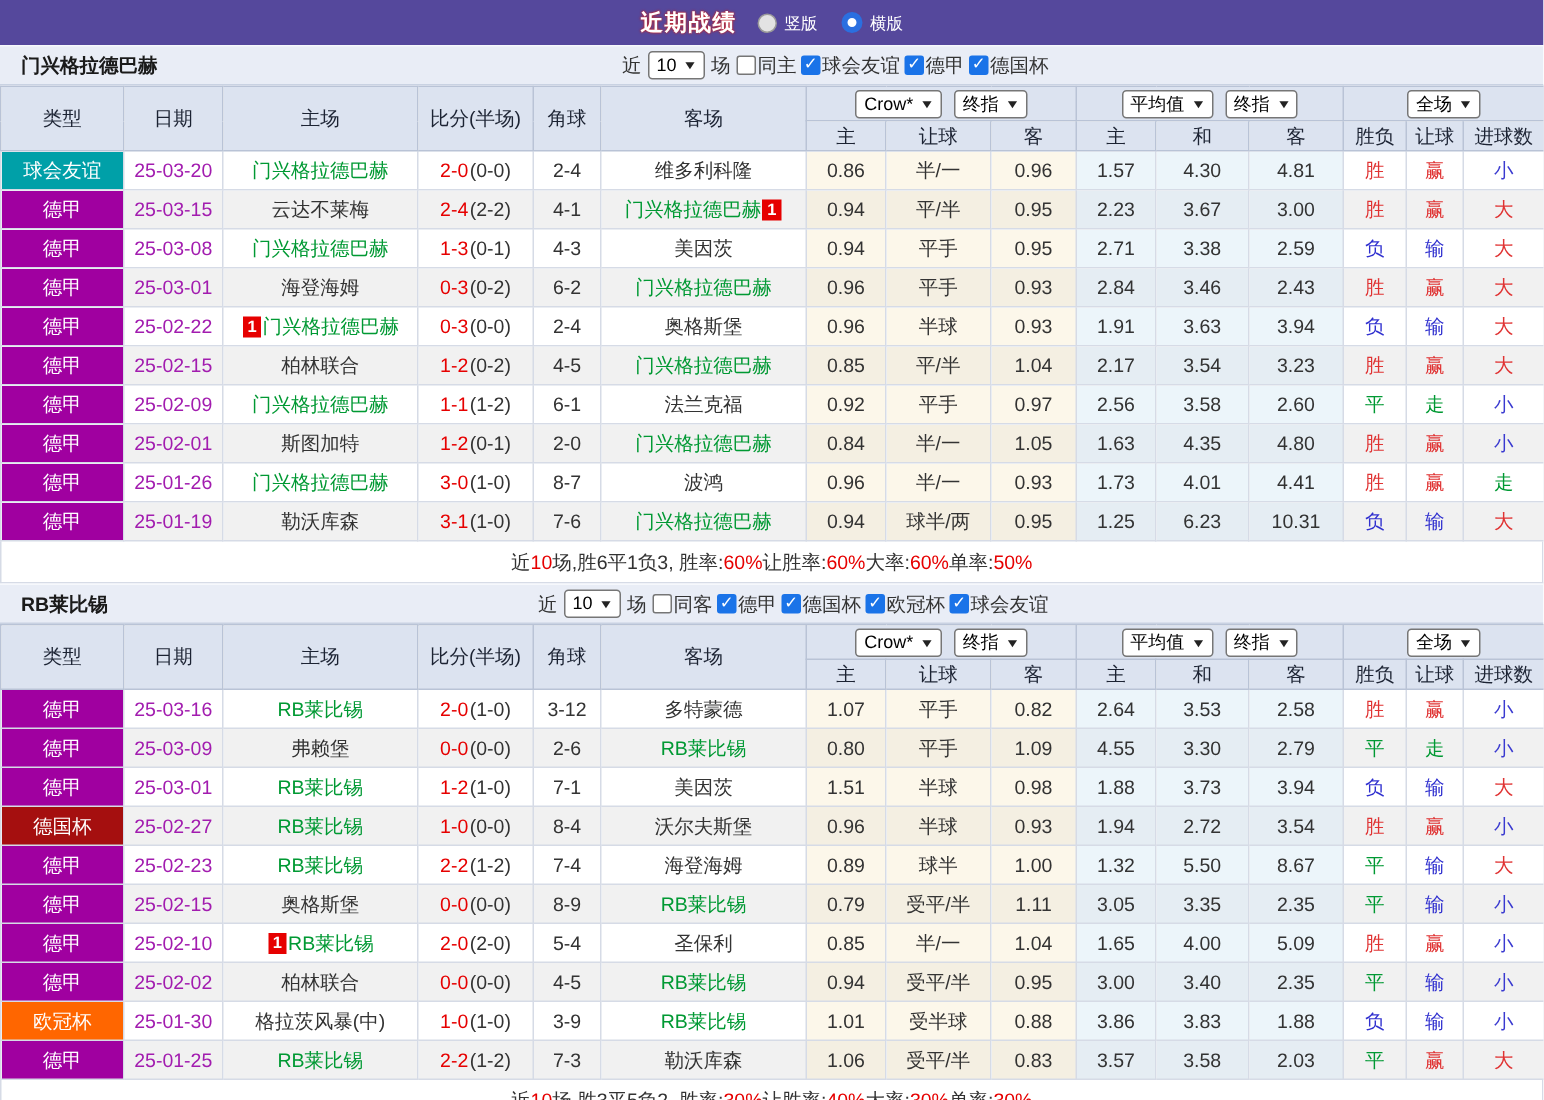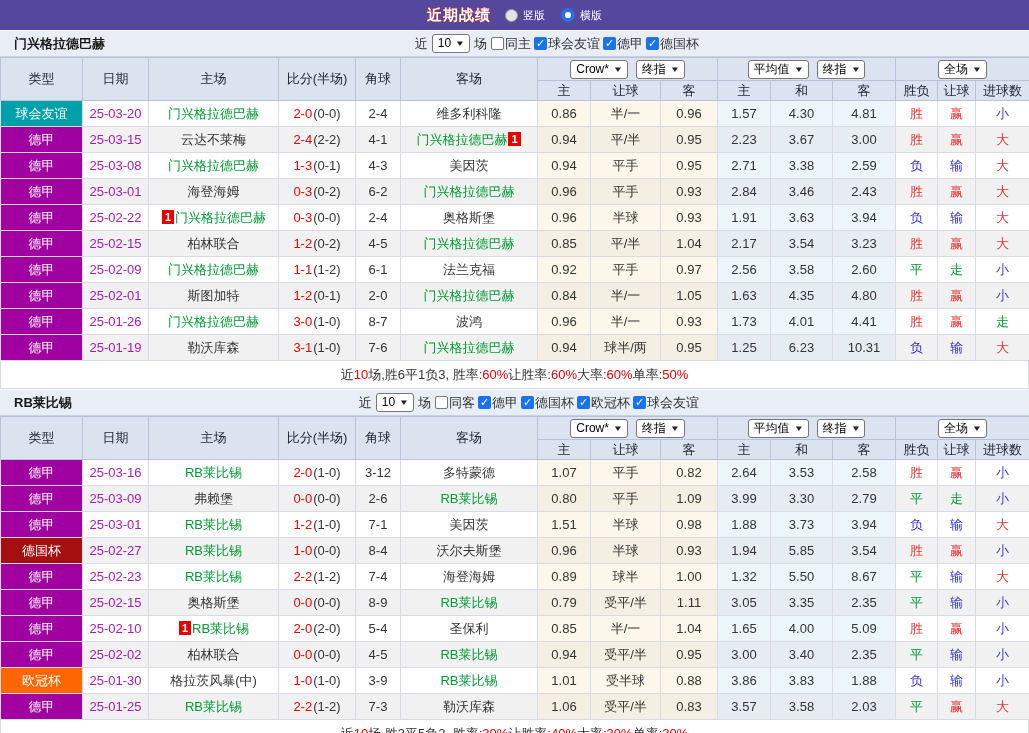--- a/index.html
+++ b/index.html
@@ -487,21 +487,21 @@
           <tr class="even">
             <td class="type" style="background: rgb(160, 0, 160);">德甲</td>
             <td class="date">25-03-09</td>
             <td class="teamcell"><span>弗赖堡</span></td>
             <td class="score"><span class="ft">0-0</span><span class="ht">(0-0)</span></td>
             <td class="corner">2-6</td>
             <td class="teamcell"><span class="team-green">RB莱比锡</span></td>
             <td class="ocol">0.80</td>
             <td class="ocol">平手</td>
             <td class="ocol">1.09</td>
-            <td class="acol">3.99</td>
+            <td class="acol">4.55</td>
             <td class="acol">3.30</td>
             <td class="acol">2.79</td>
             <td class="rescol" style="color: rgb(0, 153, 51);">平</td>
             <td class="rescol" style="color: rgb(0, 153, 51);">走</td>
             <td class="rescol" style="color: rgb(58, 58, 208);">小</td>
           </tr>
           <tr class="odd">
             <td class="type" style="background: rgb(160, 0, 160);">德甲</td>
             <td class="date">25-03-01</td>
             <td class="teamcell"><span class="team-green">RB莱比锡</span></td>
@@ -522,21 +522,21 @@
             <td class="type" style="background: rgb(165, 15, 15);">德国杯</td>
             <td class="date">25-02-27</td>
             <td class="teamcell"><span class="team-green">RB莱比锡</span></td>
             <td class="score"><span class="ft">1-0</span><span class="ht">(0-0)</span></td>
             <td class="corner">8-4</td>
             <td class="teamcell"><span>沃尔夫斯堡</span></td>
             <td class="ocol">0.96</td>
             <td class="ocol">半球</td>
             <td class="ocol">0.93</td>
             <td class="acol">1.94</td>
-            <td class="acol">5.85</td>
+            <td class="acol">2.72</td>
             <td class="acol">3.54</td>
             <td class="rescol" style="color: rgb(224, 51, 51);">胜</td>
             <td class="rescol" style="color: rgb(224, 51, 51);">赢</td>
             <td class="rescol" style="color: rgb(58, 58, 208);">小</td>
           </tr>
           <tr class="odd">
             <td class="type" style="background: rgb(160, 0, 160);">德甲</td>
             <td class="date">25-02-23</td>
             <td class="teamcell"><span class="team-green">RB莱比锡</span></td>
             <td class="score"><span class="ft">2-2</span><span class="ht">(1-2)</span></td>

